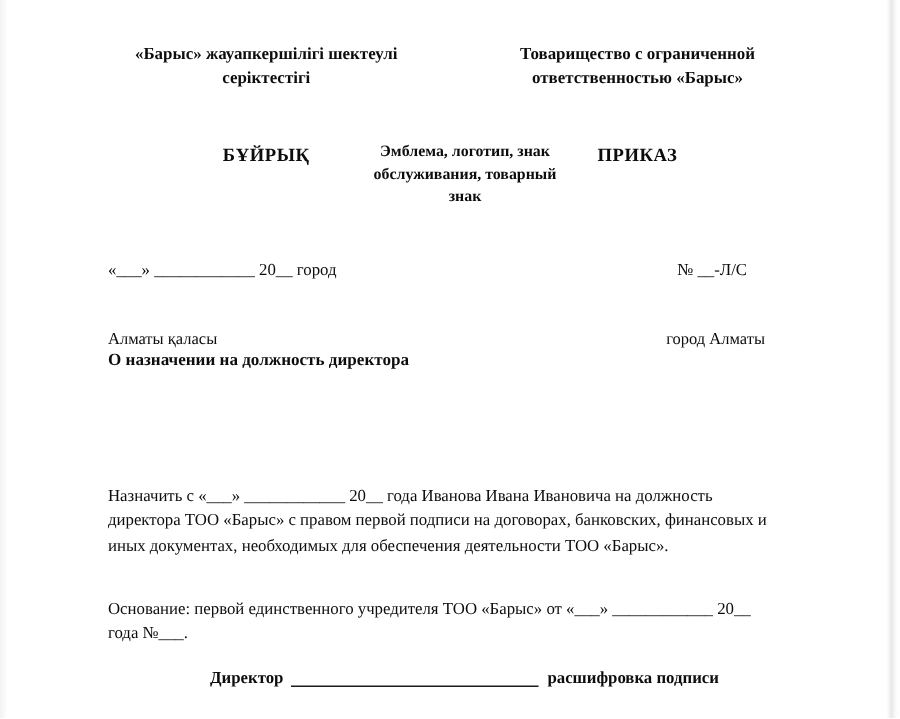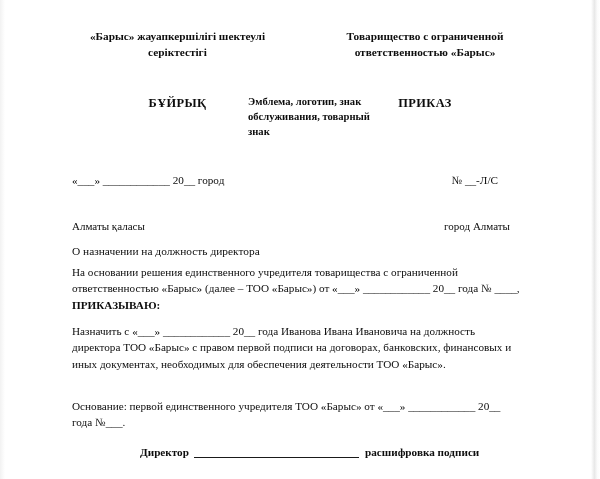--- a/index.html
+++ b/index.html
@@ -66,20 +66,21 @@
     font-size: 12.4px;
     letter-spacing: 0.4px;
   }
 
   
   .emblem {
     position: absolute;
     left: 248px;
     top: 94px;
     width: 124px;
+    text-align: center;
     font-weight: bold;
     font-size: 10.6px;
     line-height: 1.42;
   }
 
   
   .meta-row {
     position: absolute;
     left: 72px;
     top: 174px;
@@ -97,22 +98,22 @@
     display: flex;
     justify-content: space-between;
     font-size: 11px;
   }
   .place-row .right-part { padding-right: 12px; }
 
   
   .subject {
     position: absolute;
     left: 72px;
-    top: 245px;
-    font-weight: normal;
+    top: 234px;
+    font-weight: bold;
     font-size: 11.4px;
   }
 
   
   .body-block {
     position: absolute;
     left: 72px;
     width: 450px;
     font-size: 11.2px;
     line-height: 1.47;
@@ -172,23 +173,20 @@
       <div class="right-part">№ __-Л/С</div>
     </div>
 
     <div class="place-row">
       <div class="left-part">Алматы қаласы</div>
       <div class="right-part">город Алматы</div>
     </div>
 
     <div class="subject">О назначении на должность директора</div>
 
-    <div class="body-block" id="para-basis">
-      <span>На основании решения единственного учредителя товарищества с ограниченной ответственностью «Барыс» (далее – ТОО «Барыс») от «___» ____________ 20__ года № ____, </span><span class="bold-inline">ПРИКАЗЫВАЮ:</span>
-    </div>
 
     <div class="body-block" id="para-order">Назначить с «___» ____________ 20__ года Иванова Ивана Ивановича на должность директора ТОО «Барыс» с правом первой подписи на договорах, банковских, финансовых и иных документах, необходимых для обеспечения деятельности ТОО «Барыс».</div>
 
     <div class="body-block" id="para-ground">Основание: первой единственного учредителя ТОО «Барыс» от «___» ____________ 20__ года №___.</div>
 
     <div class="sig-row">
       <span class="sig-label">Директор</span>
       <span class="sig-line"></span>
       <span class="sig-decode">расшифровка подписи</span>
     </div>

